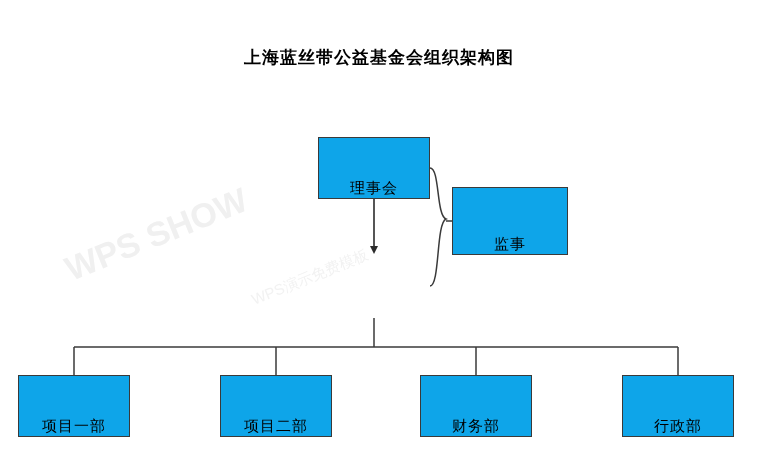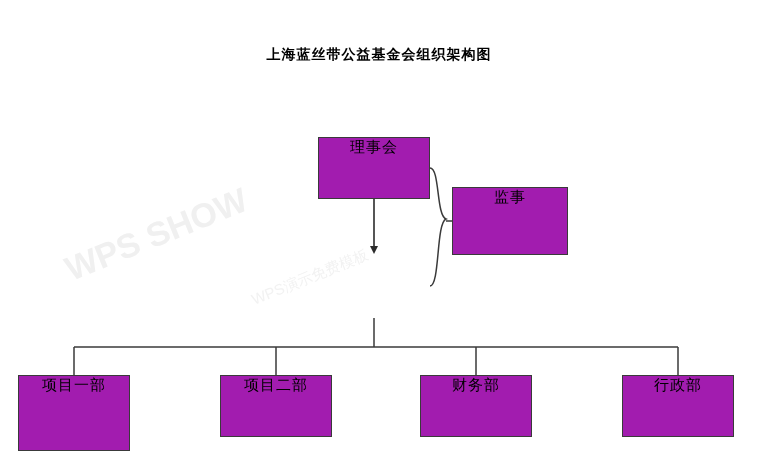--- a/index.html
+++ b/index.html
@@ -20,32 +20,32 @@
     top: 0;
     width: 758px;
     height: 467px;
   }
   .title {
     position: absolute;
     left: 0;
     top: 46px;
     width: 758px;
     text-align: center;
-    font-size: 14px;
+    font-size: 17px;
     font-weight: bold;
     color: #000000;
     letter-spacing: 1px;
   }
   .node {
     position: absolute;
     box-sizing: border-box;
     border: 1.5px solid #3a3a3a;
-    background: #a21caf;
+    background: #0ea5e9;
     display: flex;
-    align-items: flex-start;
+    align-items: flex-end;
     justify-content: center;
     font-size: 15px;
     color: #000000;
     letter-spacing: 1px;
   }
   .watermark {
     position: absolute;
     pointer-events: none;
     color: #f0f0f0;
     font-size: 34px;
@@ -100,21 +100,21 @@
 
   <div class="node" style="left:318px; top:137px; width:112px; height:62px;">
     <span>理事会</span>
   </div>
 
   <div class="node" style="left:452px; top:187px; width:116px; height:68px;">
     <span>监事</span>
   </div>
 
 
-  <div class="node" style="left:18px; top:375px; width:112px; height:76px;">
+  <div class="node" style="left:18px; top:375px; width:112px; height:62px;">
     <span>项目一部</span>
   </div>
 
   <div class="node" style="left:220px; top:375px; width:112px; height:62px;">
     <span>项目二部</span>
   </div>
 
   <div class="node" style="left:622px; top:375px; width:112px; height:62px;">
     <span>行政部</span>
   </div>

